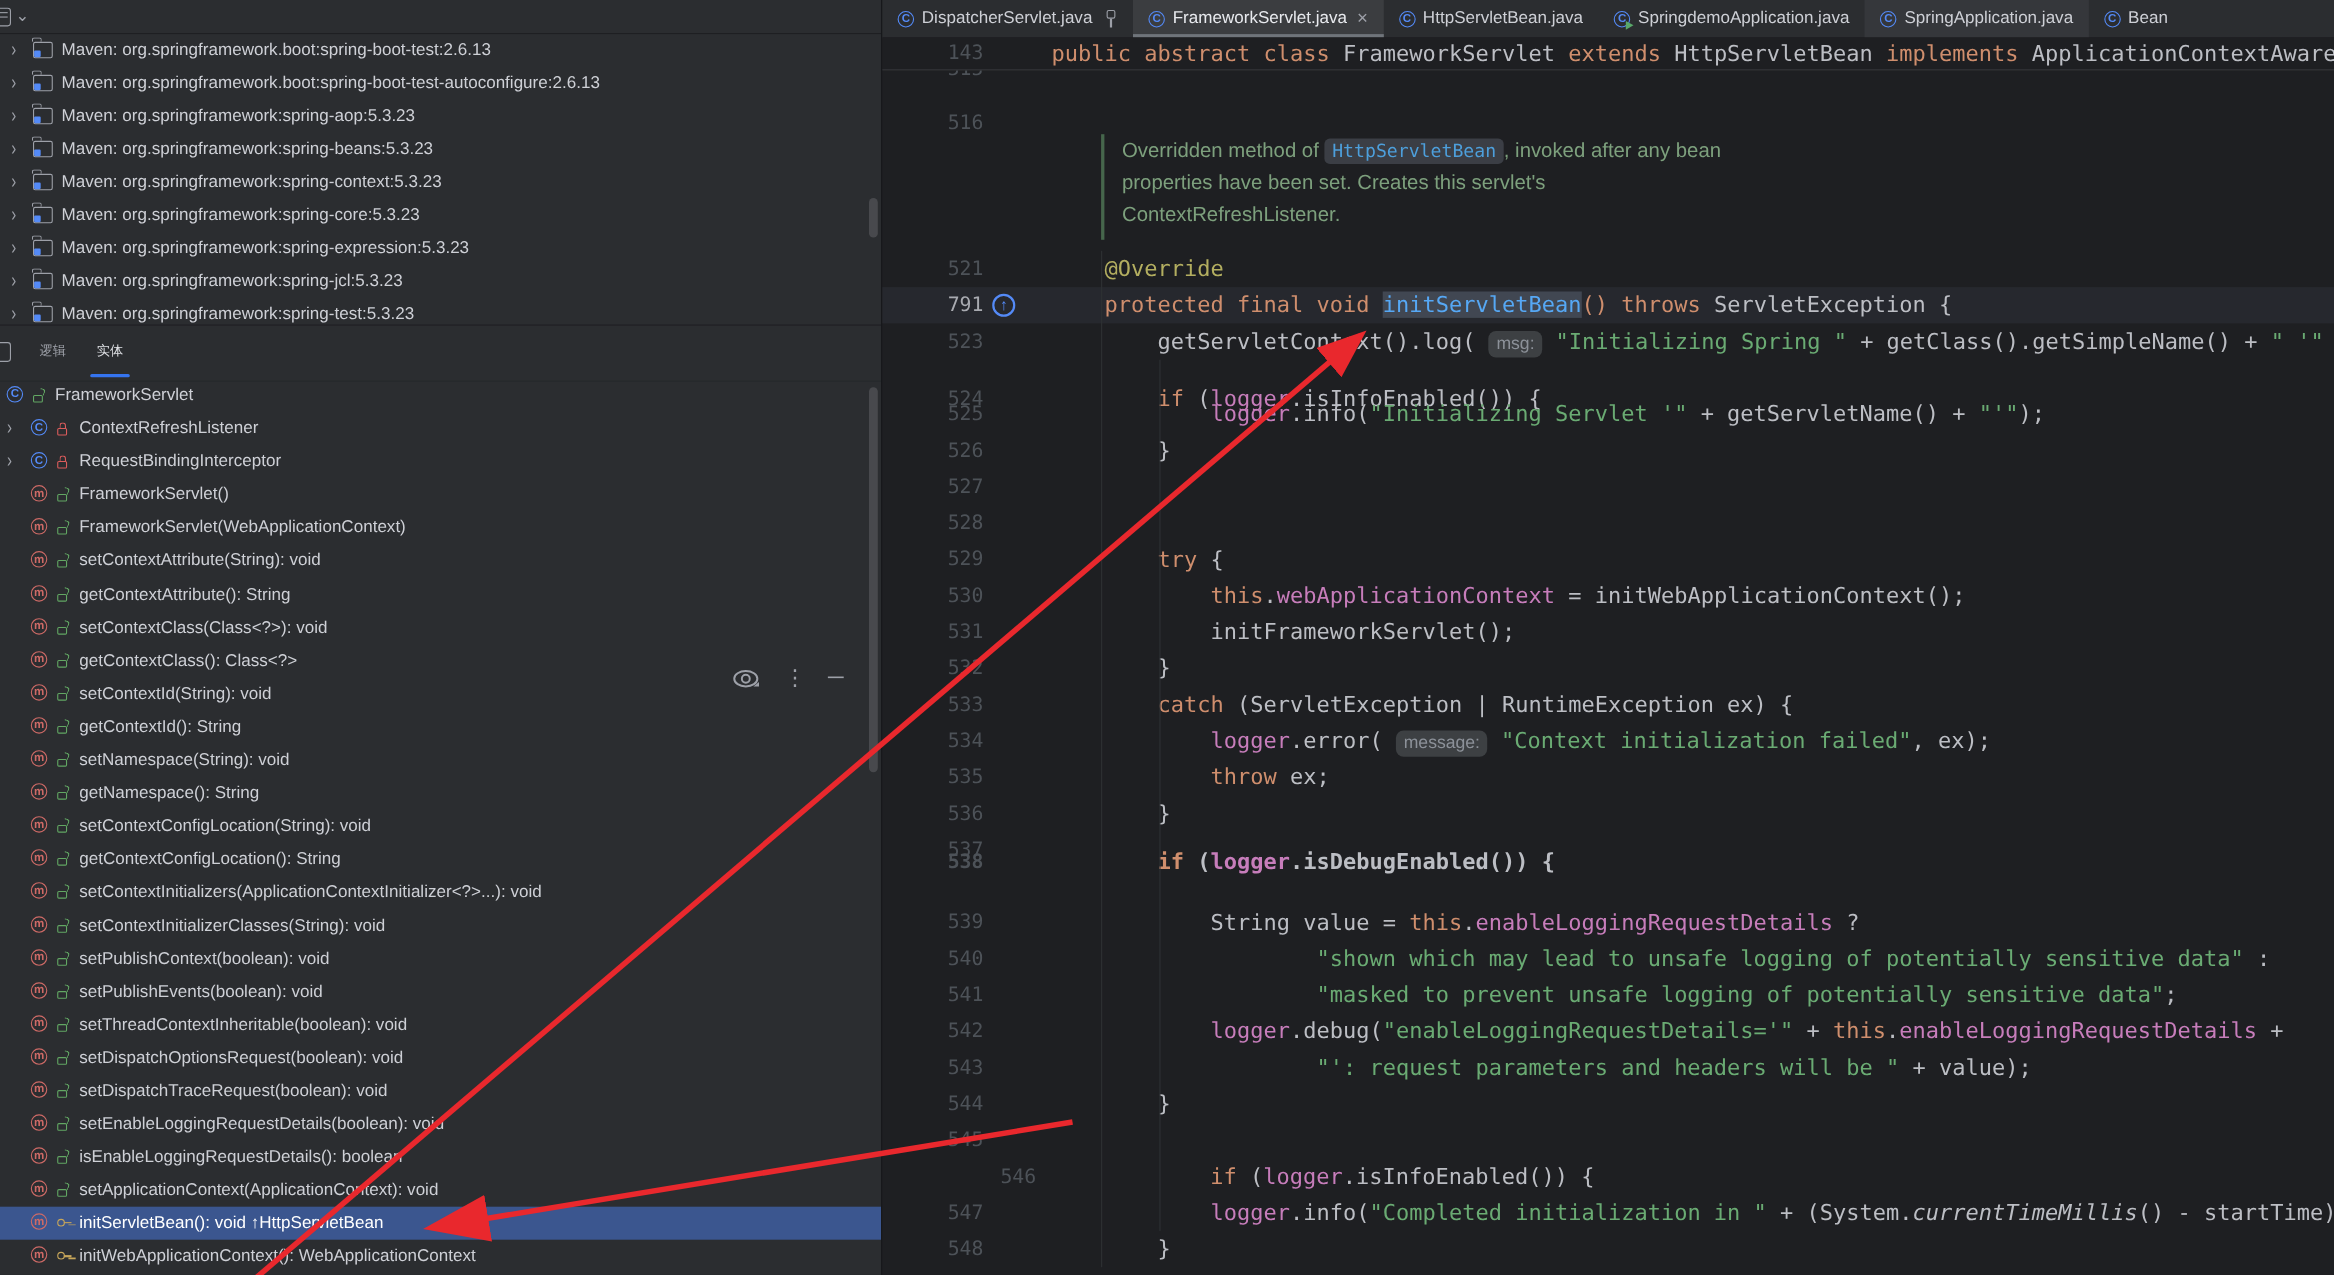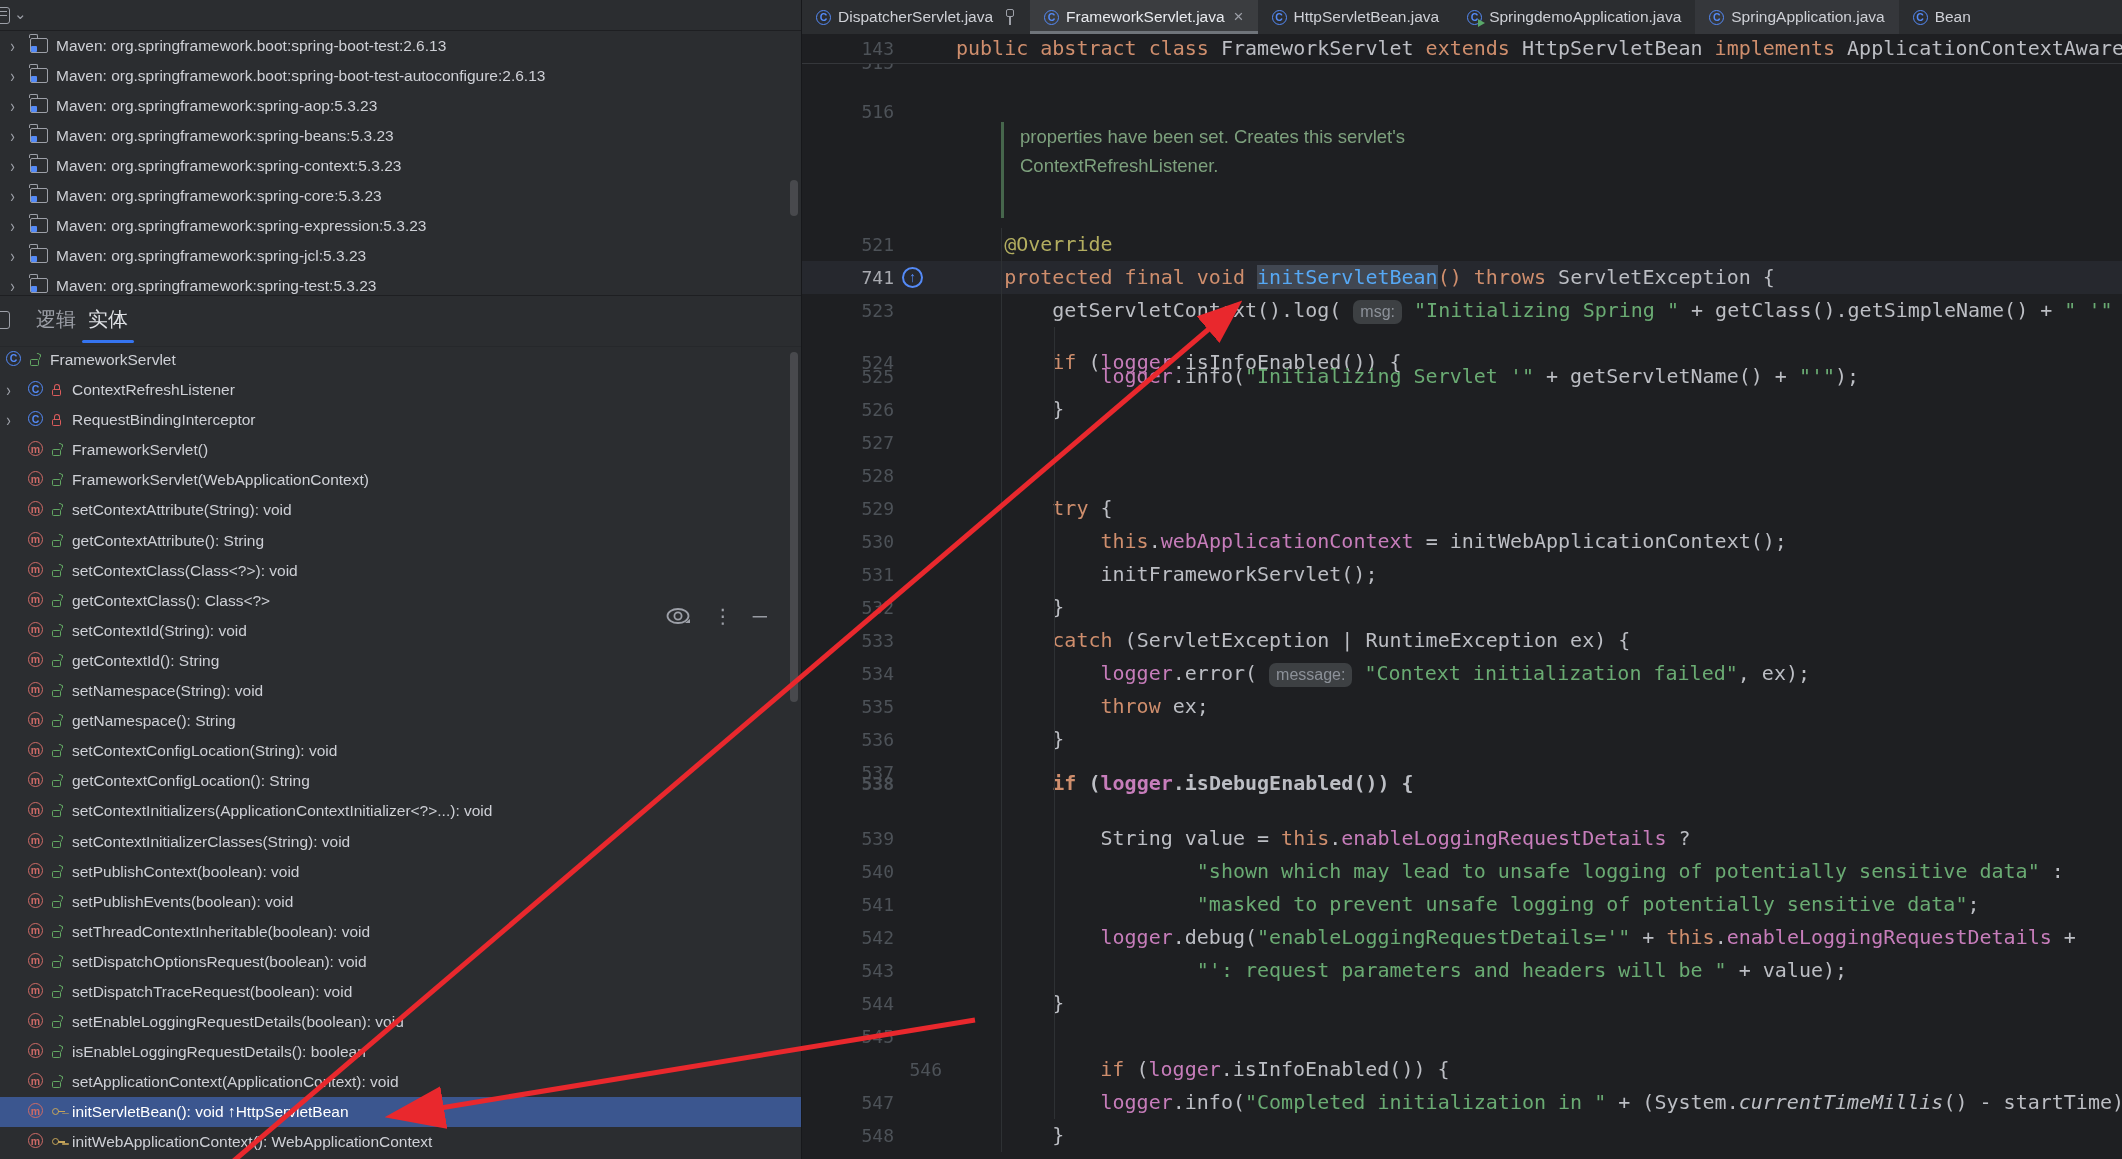--- a/index.html
+++ b/index.html
@@ -14,21 +14,21 @@
   .chev-down{position:absolute;top:5px;color:#9da0a8;font-size:15px;}
   #maven-tree{position:absolute;left:0;top:31px;width:100%;height:264px;overflow:hidden;}
   .tree-row{position:relative;height:30px;line-height:30px;font-size:15.5px;color:#ced0d6;white-space:nowrap;}
   .chev{position:absolute;left:10px;color:#9da0a8;font-size:15px;transform:scale(.9,1.25);}
   .folder{position:absolute;left:30px;top:7px;width:16px;height:13px;border:1.6px solid #9da0a8;border-radius:2px;}
   .folder:before{content:"";position:absolute;left:-1.6px;top:-5px;width:7px;height:3px;border:1.6px solid #9da0a8;border-bottom:none;border-radius:2px 2px 0 0;}
   .folder:after{content:"";position:absolute;left:0;bottom:0;width:6px;height:6px;background:#548af7;border-radius:1px;}
   .tree-label{position:absolute;left:56px;}
   
   #struct-header{position:absolute;left:0;top:295px;width:100%;height:50px;border-top:1px solid #1e1f22;border-bottom:1px solid #26282b;}
-  .s-tab{position:absolute;top:0;height:47px;line-height:47px;font-size:20px;color:#9da0a8;padding:0 6px;cursor:default;}
+  .s-tab{position:absolute;top:0;height:47px;line-height:47px;font-size:12px;color:#9da0a8;padding:0 6px;cursor:default;}
   .s-tab.active{color:#dfe1e5;}
   .s-tab.active:after{content:"";position:absolute;left:0;right:0;bottom:0;height:3px;background:#3574f0;border-radius:2px;}
   .cut-ico{position:absolute;left:-8px;top:15px;width:16px;height:16px;border:1.6px solid #9da0a8;border-radius:3px;}
   #struct-list{position:absolute;left:0;top:345px;width:100%;height:814px;overflow:hidden;font-size:15.5px;}
   .st-row{position:relative;height:30.1px;line-height:30.1px;white-space:nowrap;color:#ced0d6;}
   .st-row.selected{background:#3b568f;color:#ffffff;}
   .circ{position:absolute;top:6px;width:15px;height:15px;border-radius:50%;font-size:10.5px;font-weight:bold;
         display:flex;align-items:center;justify-content:center;box-sizing:border-box;}
   .circ.cls{border:1.8px solid #548af7;color:#548af7;}
   .circ.mth{border:1.8px solid #ce6a66;color:#ce6a66;}
@@ -413,21 +413,21 @@
         <div class="code-row" style="top: 95px;">
           <span class="ln">516</span>
           <span class="code"></span>
         </div>
         <div class="code-row" style="top: 228px;">
           <span class="ln">521</span>
           <span class="code"><span class="tok-p">    </span><span class="tok-ann">@Override</span></span>
         </div>
         <div class="cur-line" style="top: 261px;"></div>
         <div class="code-row" style="top: 261px;">
-          <span class="ln cur-num">741</span>
+          <span class="ln cur-num">791</span>
           <span class="code"><span class="tok-p">    </span><span class="tok-k">protected final void </span><span class="tok-dh">initServletBean</span><span class="tok-k">()</span><span class="tok-p"> </span><span class="tok-k">throws</span><span class="tok-p"> ServletException {</span></span>
         </div>
         <div class="ovr-ico" style="top: 267px;"><span>↑</span></div>
         <div class="code-row" style="top: 294px;">
           <span class="ln">523</span>
           <span class="code"><span class="tok-p">        getServletContext().log( </span><span class="tok-hint">msg:</span><span class="tok-p"> </span><span class="tok-s">"Initializing Spring "</span><span class="tok-p"> + getClass().getSimpleName() + </span><span class="tok-s">" '"</span><span class="tok-p"> +</span></span>
         </div>
         <div class="code-row" style="top: 346px;">
           <span class="ln">524</span>
           <span class="code"><span class="tok-p">        </span><span class="tok-k">if</span><span class="tok-p"> (</span><span class="tok-f">logger</span><span class="tok-p">.isInfoEnabled()) {</span></span>
@@ -528,20 +528,21 @@
           <span class="code"><span class="tok-p">        }</span></span>
         </div>
         <div class="code-row" style="top: 1152px;">
           <span class="ln">549</span>
           <span class="code"><span class="tok-p">    }</span></span>
         </div>
         <div class="guide" style="left: 199px; top: 228px; height: 924px;"></div>
         <div class="guide" style="left: 252px; top: 327px; height: 792px;"></div>
       </div>
     <div id="docblock">
+      <div class="docline"><span>Overridden method of </span><span class="docchip">HttpServletBean</span><span>, invoked after any bean</span></div>
       <div class="docline">properties have been set. Creates this servlet's</div>
       <div class="docline">ContextRefreshListener.</div>
     </div>
   </div>
 
   <svg class="ovl" width="2122" height="1159" viewBox="0 0 2122 1159">
     <defs>
       <marker id="ah1" markerWidth="9" markerHeight="7" refX="7.6" refY="3.5" orient="auto">
           <path d="M0,0 L9,3.5 L0,7 z" fill="#e9282d"></path>
         </marker>

